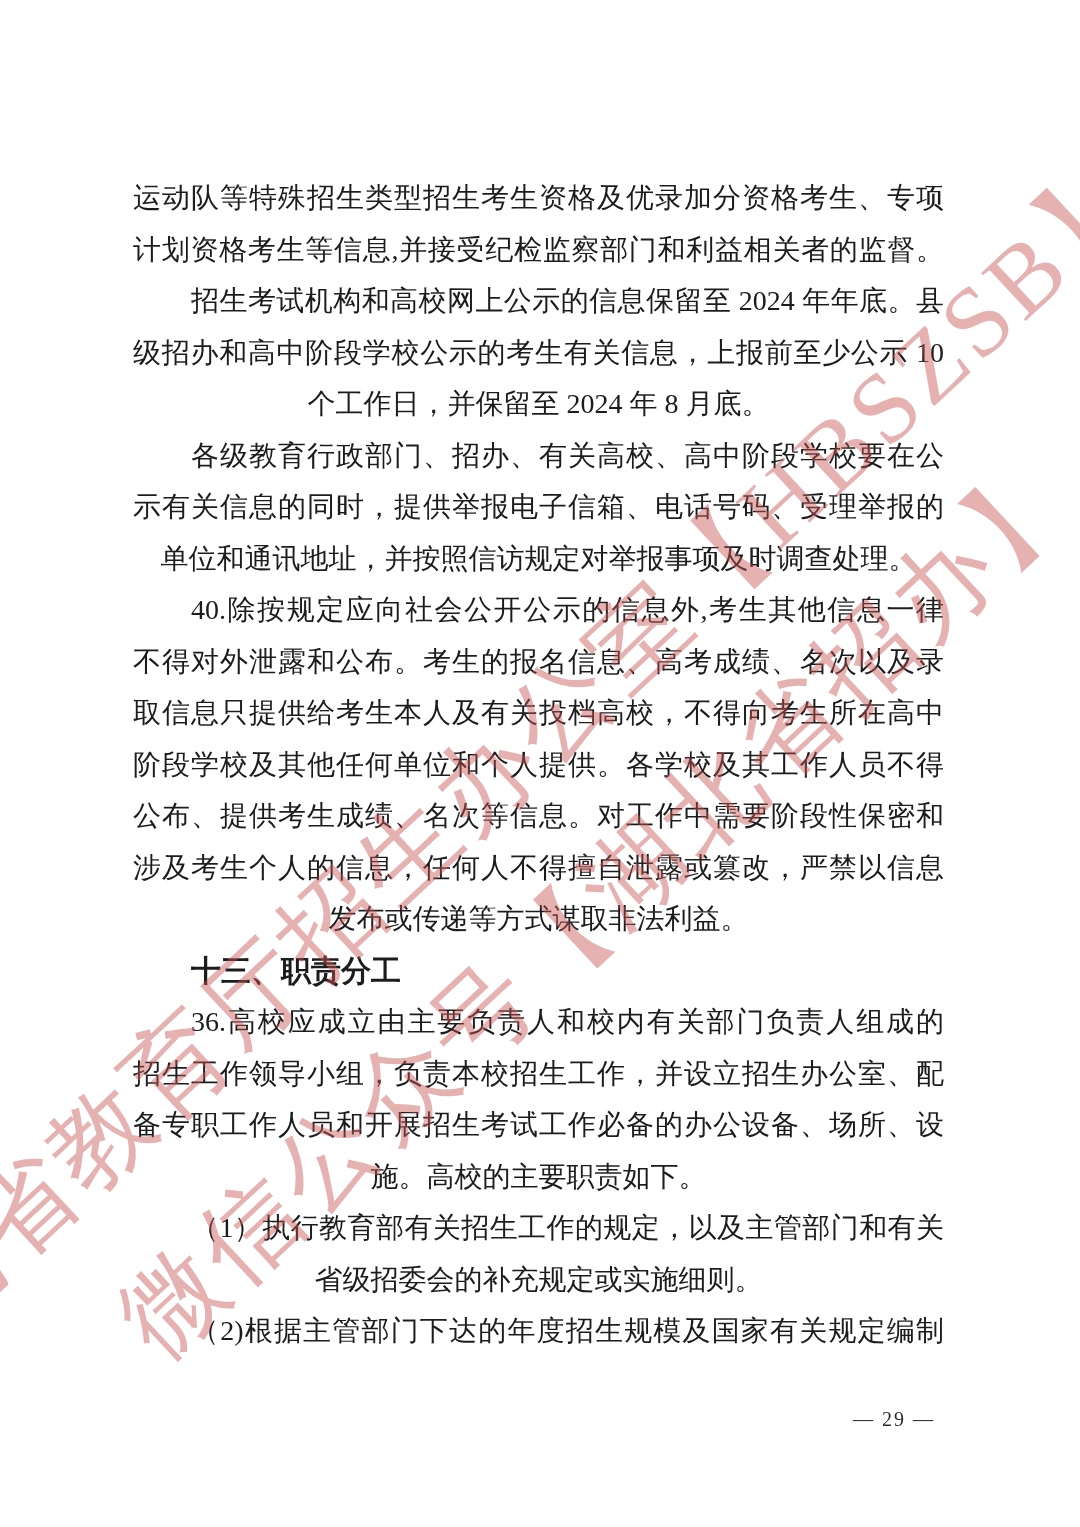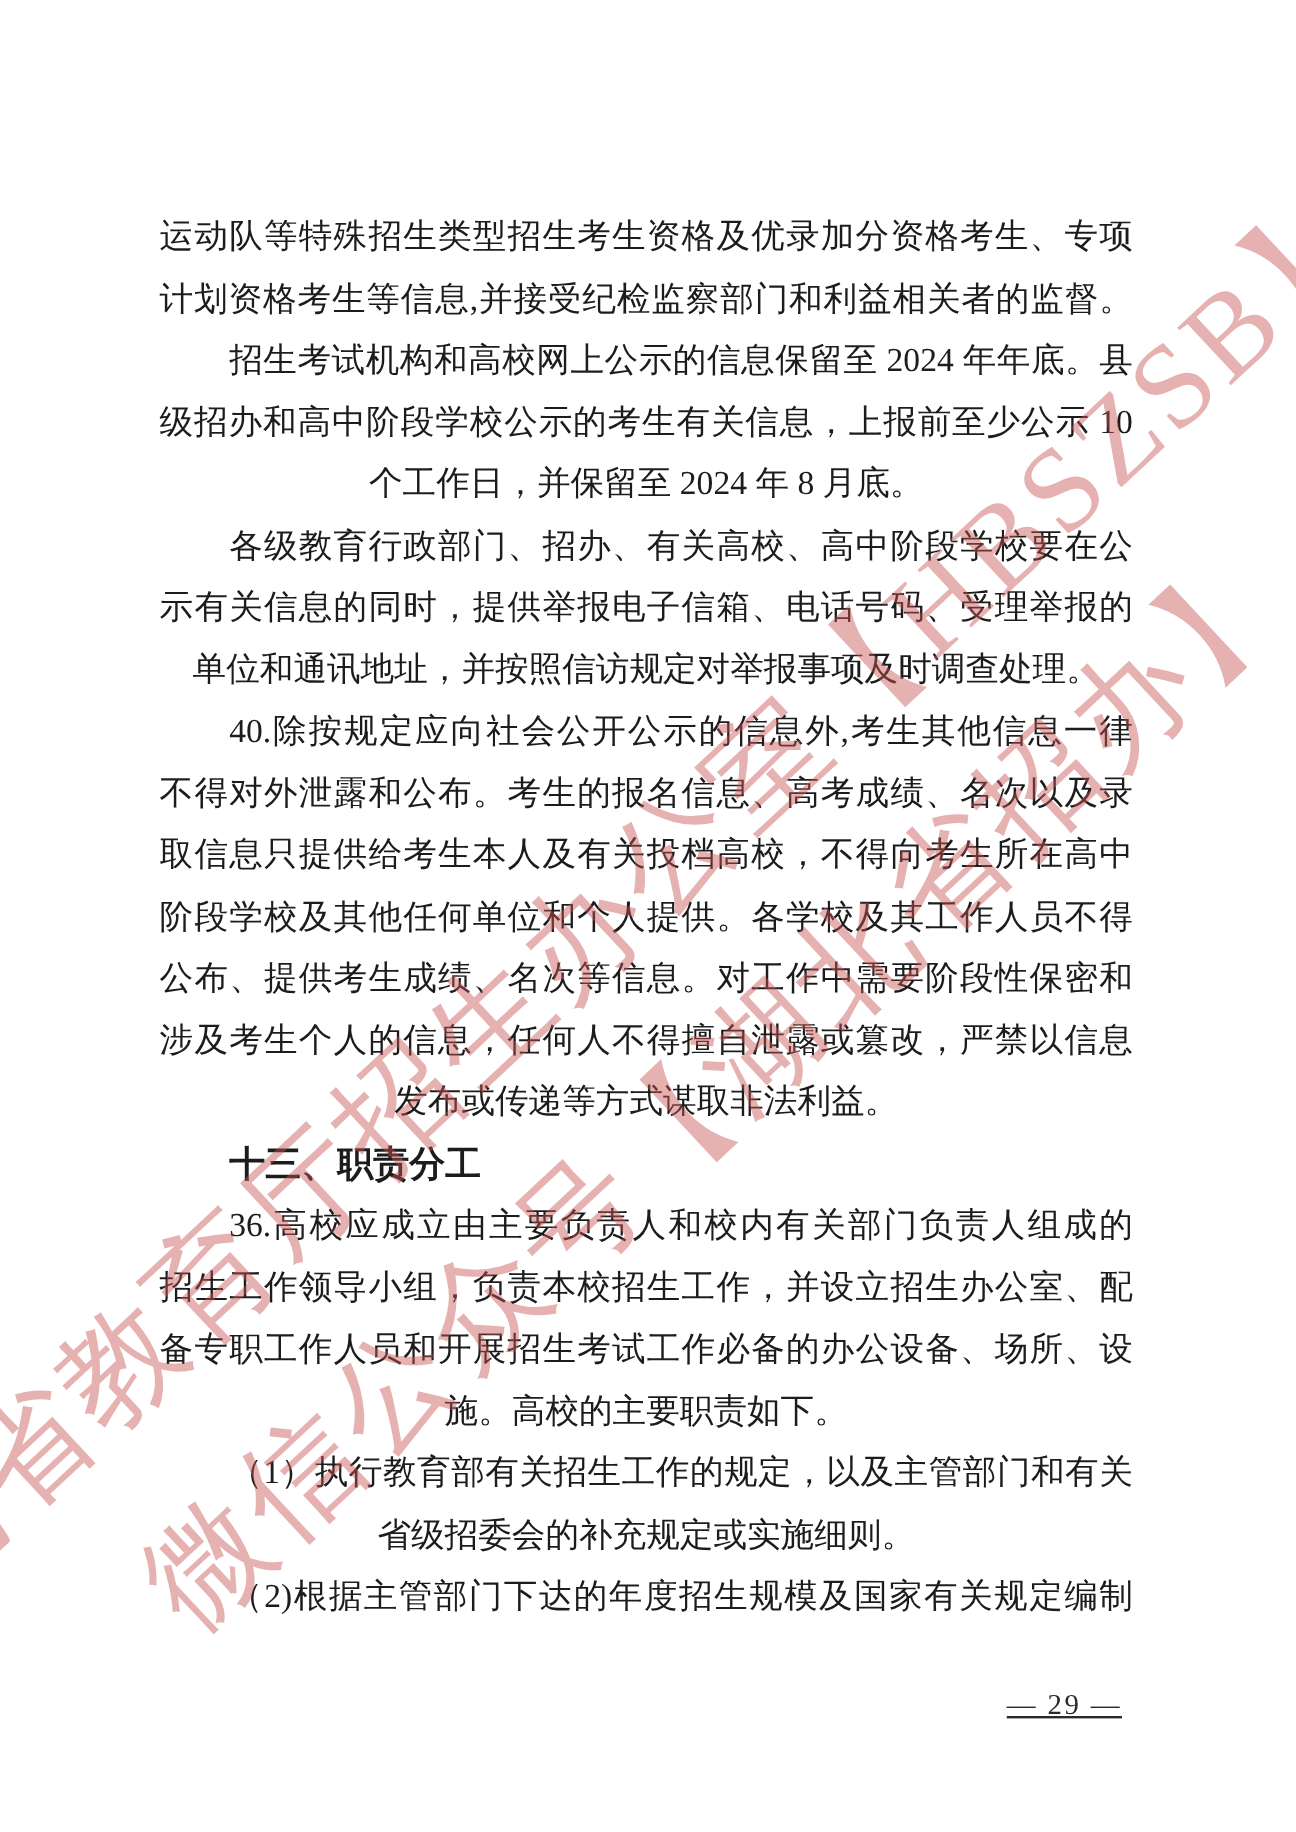--- a/index.html
+++ b/index.html
@@ -54,24 +54,23 @@
     font-size: 100px;
     line-height: 170px;
     letter-spacing: 5px;
     opacity: 0.45;
   }
   .page-number {
     position: absolute;
     top: 1408px;
     right: 145px;
     z-index: 1;
-    font-size: 24px;
+    font-size: 20px;
     letter-spacing: 2px;
     color: #2a2a2a;
-    text-decoration: underline;
   }
 </style>
 </head>
 <body>
 
 <div class="page">
 
   <div class="watermark" style="color: rgb(199, 84, 84);">
     <div class="wm-line">湖北省教育厅招生办公室【HBSZSB】</div>
     <div class="wm-line">微信公众号【湖北省招办】</div>

